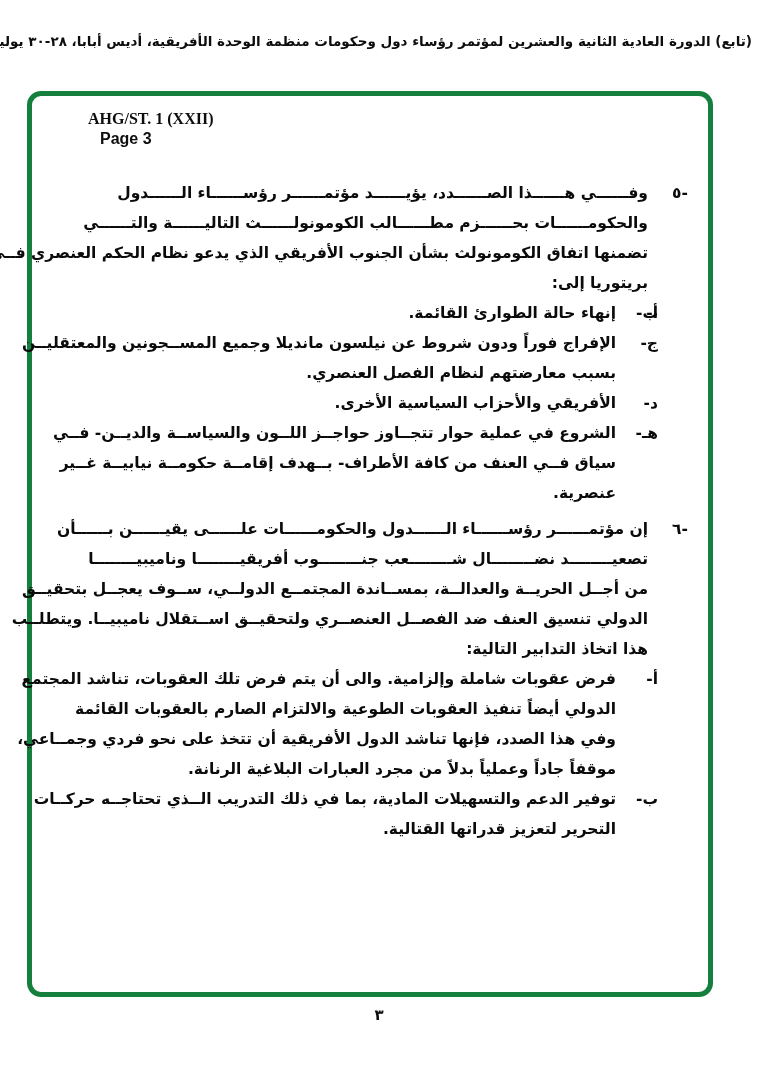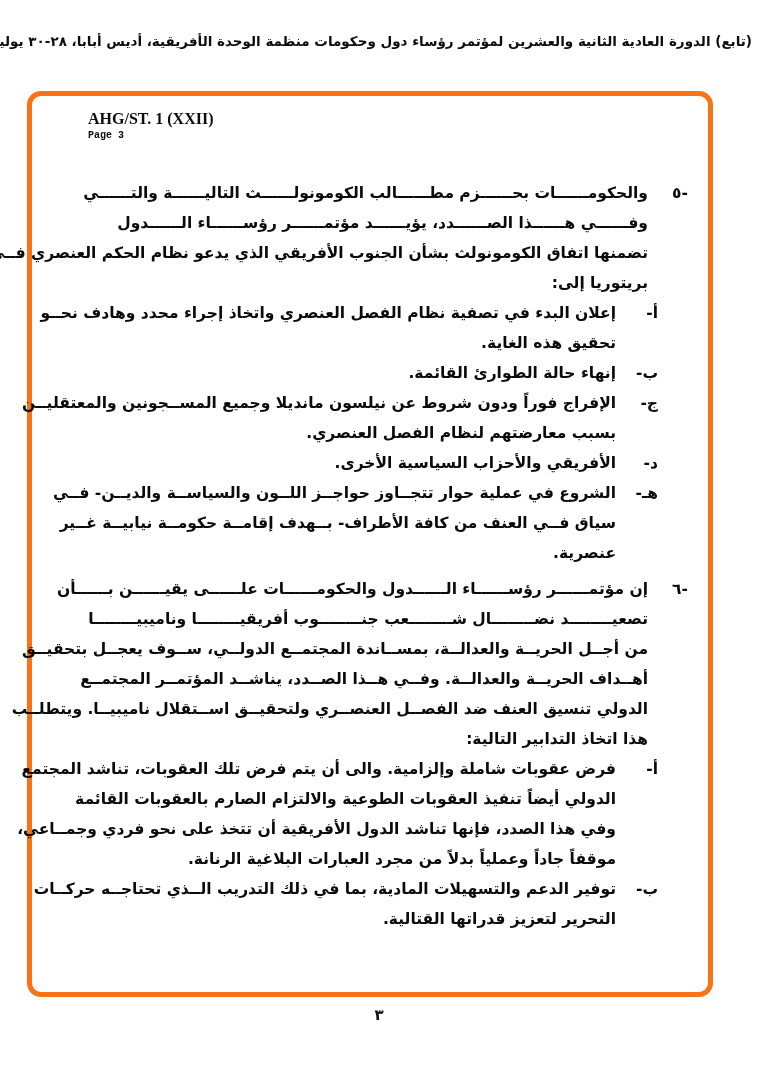--- a/index.html
+++ b/index.html
@@ -14,31 +14,31 @@
     font-size:13.5px;font-weight:bold;letter-spacing:0.1px;white-space:nowrap;
   }
   .hdr2{
     position:absolute;top:63px;left:0;right:0;padding-left:62px;
     direction:rtl;text-align:center;
     font-size:10.5px;font-weight:bold;white-space:nowrap;margin-top:39px;
   }
   
   .doc-box{
     position:absolute;left:27px;top:91px;width:676px;height:896px;
-    border:5px solid #f97316;border-radius:14px;background:#ffffff;box-sizing:content-box;
+    border:5px solid #15803d;border-radius:14px;background:#ffffff;box-sizing:content-box;
   }
   .doc-ref{
     position:absolute;left:56px;top:14px;
     font-family:"Liberation Serif","DejaVu Serif",serif;
     font-weight:bold;font-size:16px;white-space:nowrap;
   }
   .page-label{
-    position:absolute;left:56px;top:34px;
-    font-family:Liberation Mono, monospace;
-    font-weight:bold;font-size:10px;white-space:nowrap;
+    position:absolute;left:68px;top:34px;
+    font-family:Liberation Sans, sans-serif;
+    font-weight:bold;font-size:16px;white-space:nowrap;
   }
   .doc-body{
     position:absolute;top:82px;right:20px;left:40px;
     direction:rtl;font-size:15.5px;font-weight:bold;line-height:30px;
     color:#0b0b0b;
   }
   .para{position:relative;}
   .pnum{position:absolute;right:0;top:0;white-space:nowrap;}
   .ptext{margin-right:40px;text-align:right;}
   .item{position:relative;}
@@ -61,33 +61,29 @@
 <div class="doc-box">
 
   <div class="doc-ref">AHG/ST. 1 (XXII)</div>
   <div class="page-label">Page 3</div>
 
   <div class="doc-body">
 
     <div class="para">
       <span class="pnum">-٥</span>
       <div class="ptext">
+        <div class="bline">وفــــــي هــــــذا الصــــــدد، يؤيــــــد مؤتمــــــر رؤســــــاء الــــــدول</div>
         <div class="bline">والحكومــــــات بحــــــزم مطــــــالب الكومونولــــــث التاليــــــة والتــــــي</div>
-        <div class="bline">وفــــــي هــــــذا الصــــــدد، يؤيــــــد مؤتمــــــر رؤســــــاء الــــــدول</div>
         <div class="bline">تضمنها اتفاق الكومونولث بشأن الجنوب الأفريقي الذي يدعو نظام الحكم العنصري فــي</div>
         <div class="bline">بريتوريا إلى:</div>
       </div>
     </div>
 
     <div class="item">
       <span class="imark">أ-</span>
-      <div class="itext">
-        <div class="bline">إعلان البدء في تصفية نظام الفصل العنصري واتخاذ إجراء محدد وهادف نحــو</div>
-        <div class="bline">تحقيق هذه الغاية.</div>
-      </div>
     </div>
 
     <div class="item">
       <span class="imark">ب-</span>
       <div class="itext">
         <div class="bline">إنهاء حالة الطوارئ القائمة.</div>
       </div>
     </div>
 
     <div class="item">
@@ -113,21 +109,20 @@
         <div class="bline">عنصرية.</div>
       </div>
     </div>
 
     <div class="para para6">
       <span class="pnum">-٦</span>
       <div class="ptext">
         <div class="bline">إن مؤتمــــــر رؤســــــاء الــــــدول والحكومــــــات علــــــى يقيــــــن بــــــأن</div>
         <div class="bline">تصعيــــــــد نضــــــــال شــــــــعب جنــــــــوب أفريقيــــــــا وناميبيــــــــا</div>
         <div class="bline">من أجــل الحريــة والعدالــة، بمســاندة المجتمــع الدولــي، ســوف يعجــل بتحقيــق</div>
-        <div class="bline">أهــداف الحريــة والعدالــة. وفــي هــذا الصــدد، يناشــد المؤتمــر المجتمــع</div>
         <div class="bline"><span>الدولي تنسيق العنف ضد </span><span class="u">الفصــل العنصــري</span><span> ولتحقيــق اســتقلال ناميبيــا. ويتطلــب</span></div>
         <div class="bline">هذا اتخاذ التدابير التالية:</div>
       </div>
     </div>
 
     <div class="item">
       <span class="imark">أ-</span>
       <div class="itext">
         <div class="bline">فرض عقوبات شاملة وإلزامية. والى أن يتم فرض تلك العقوبات، تناشد المجتمع</div>
         <div class="bline">الدولي أيضاً تنفيذ العقوبات الطوعية والالتزام الصارم بالعقوبات القائمة</div>

